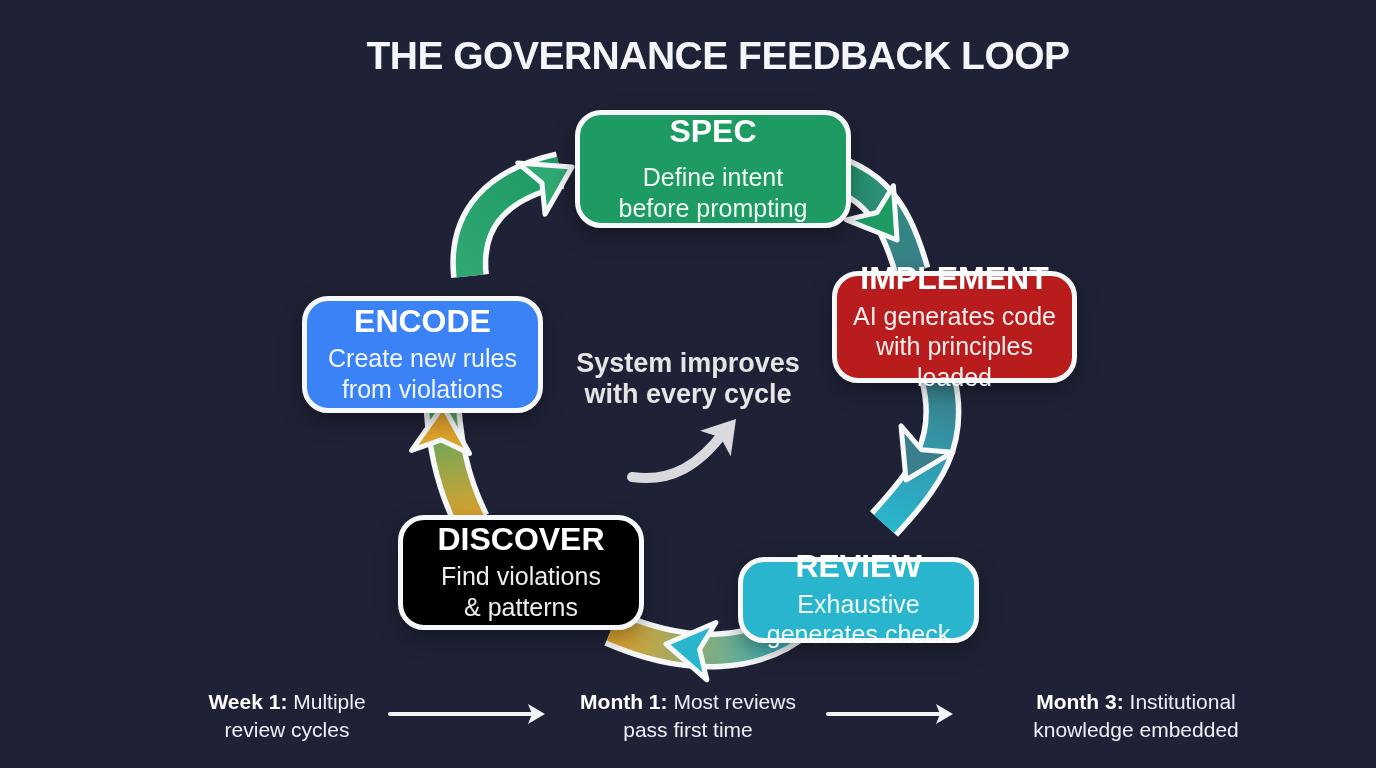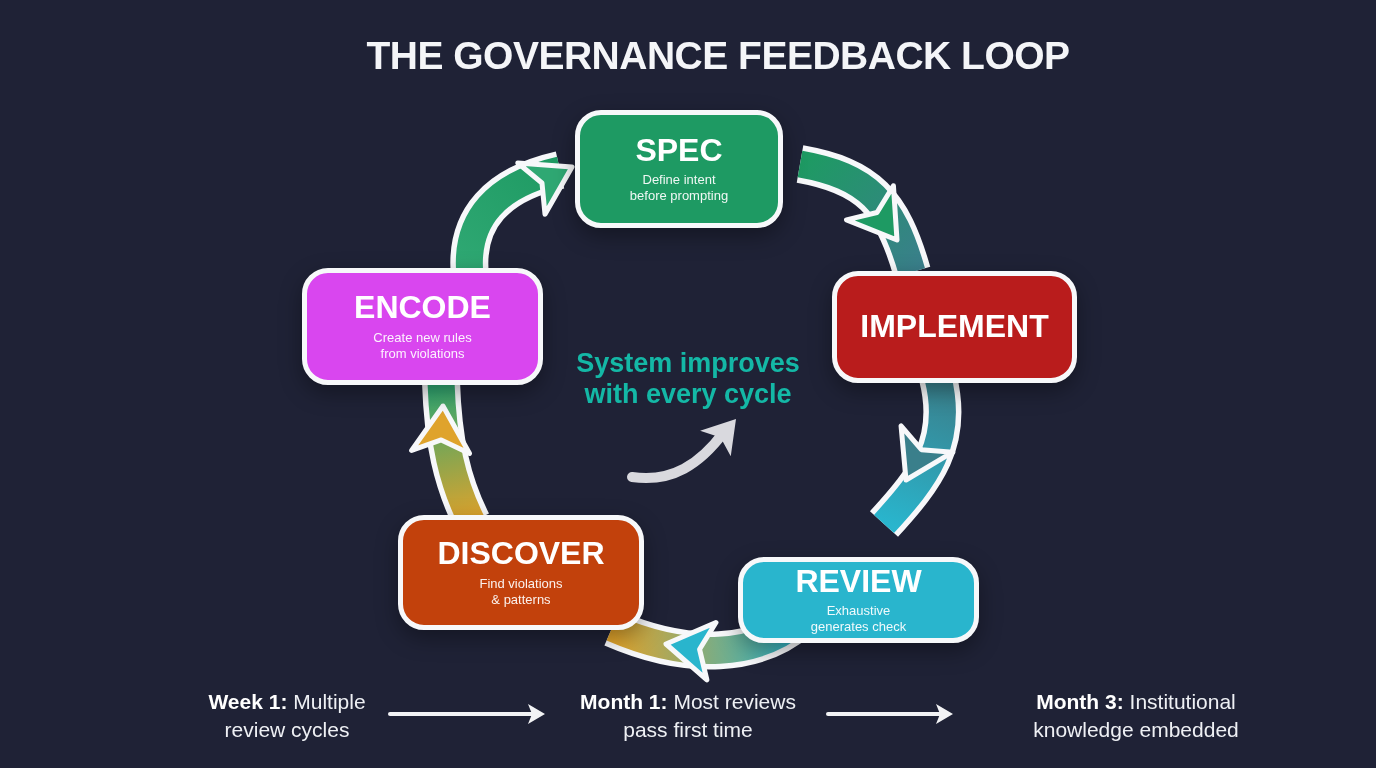--- a/index.html
+++ b/index.html
@@ -17,30 +17,30 @@
     z-index:2;color:#f4f5f8;padding-left:30px;
   }
   .node{
     position:absolute;z-index:2;
     border:5px solid #f7f8fa;border-radius:26px;
     display:flex;flex-direction:column;align-items:center;justify-content:center;
     text-align:center;box-sizing:border-box;
     box-shadow:0 8px 22px rgba(0,0,0,0.35);
   }
   .node-title{font-size:32px;font-weight:bold;line-height:1.05;color:#ffffff;}
-  .node-sub{font-size:13px;line-height:1.22;margin-top:5px;color:rgba(255,255,255,0.93);white-space:pre-line;}
-  .n-spec{left:575px;top:110px;width:208px;height:118px;}
+  .node-sub{font-size:25px;line-height:1.22;margin-top:5px;color:rgba(255,255,255,0.93);white-space:pre-line;}
+  .n-spec{left:575px;top:110px;width:276px;height:118px;justify-content:space-between;}
   .n-implement{left:832px;top:271px;width:245px;height:112px;}
   .n-review{left:738px;top:517px;width:241px;height:86px;margin-top:40px;}
   .n-discover{left:398px;top:515px;width:246px;height:115px;}
   .n-encode{left:302px;top:268px;width:241px;height:117px;}
   .center-note{
     position:absolute;left:513px;top:348px;width:350px;z-index:2;
     text-align:center;font-size:27px;font-weight:bold;line-height:1.15;
-    color:#14b8a6;white-space:pre-line;
+    color:#e5e5e5;white-space:pre-line;
   }
   .tl{
     position:absolute;z-index:2;text-align:center;
     font-size:21px;line-height:1.32;color:#eef0f4;
   }
   .tl b{font-weight:bold;color:#ffffff;}
   .tl .tl-text{white-space:pre-line;display:inline;}
   .tl-1{left:157px;top:688px;width:260px;}
   .tl-2{left:548px;top:688px;width:280px;}
   .tl-3{left:986px;top:688px;width:300px;}
@@ -120,35 +120,37 @@
 <div class="title">THE GOVERNANCE FEEDBACK LOOP</div>
 
 <div class="node n-spec" style="background: rgb(30, 154, 99);">
   <div class="node-title">SPEC</div>
   <div class="node-sub">Define intent
 before prompting</div>
 </div>
 
 <div class="node n-implement" style="background: #b91c1c;">
   <div class="node-title">IMPLEMENT</div>
+  <div class="node-sub">AI generates code
+with principles loaded</div>
 </div>
 
 <div class="node n-review" style="background: rgb(41, 181, 205);">
   <div class="node-title">REVIEW</div>
   <div class="node-sub">Exhaustive
 generates check</div>
 </div>
 
-<div class="node n-discover" style="background: #c2410c;">
+<div class="node n-discover" style="background: #000000;">
   <div class="node-title">DISCOVER</div>
   <div class="node-sub">Find violations
 &amp; patterns</div>
 </div>
 
-<div class="node n-encode" style="background: #d946ef;">
+<div class="node n-encode" style="background: #3b82f6; margin-top: 28px;">
   <div class="node-title">ENCODE</div>
   <div class="node-sub">Create new rules
 from violations</div>
 </div>
 
 <div class="center-note">System improves
 with every cycle</div>
 
 <div class="tl tl-1">
   <b>Week 1:</b>

